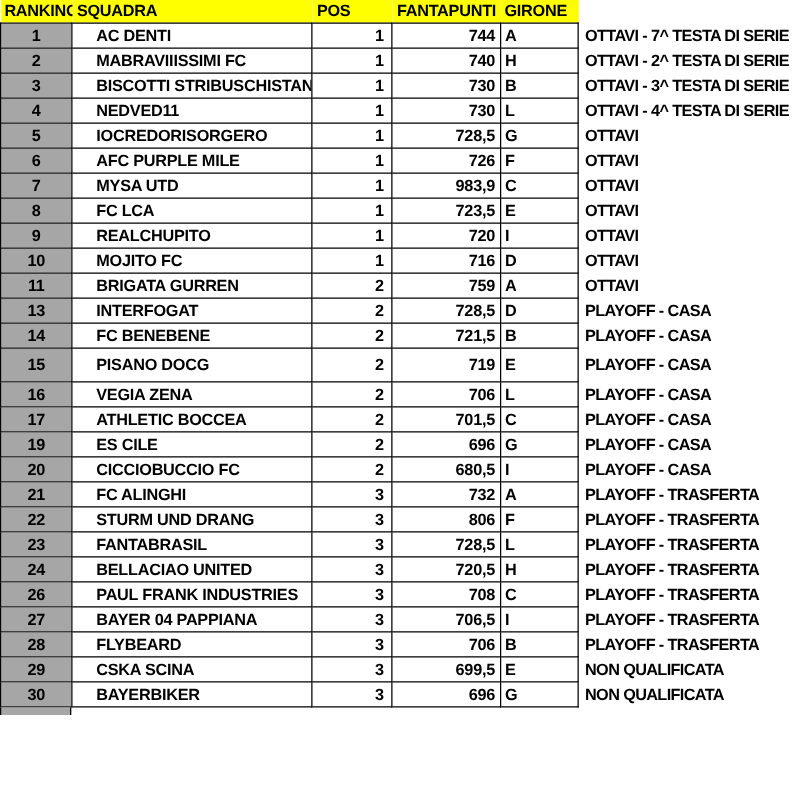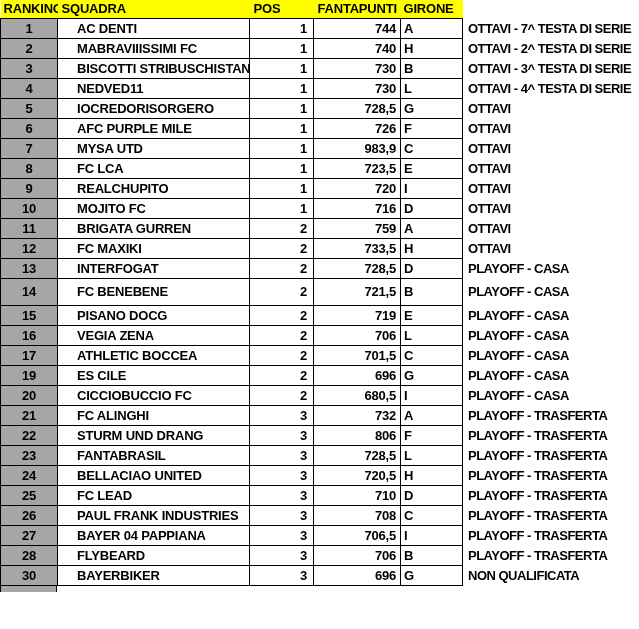--- a/index.html
+++ b/index.html
@@ -179,28 +179,20 @@
   </tr>
         <tr>
     <td class="ranking">11</td>
     <td class="squadra">BRIGATA GURREN</td>
     <td class="pos">2</td>
     <td class="fanta">759</td>
     <td class="girone">A</td>
     <td class="esito">OTTAVI</td>
   </tr>
         <tr>
-    <td class="ranking">12</td>
-    <td class="squadra">FC MAXIKI</td>
-    <td class="pos">2</td>
-    <td class="fanta">733,5</td>
-    <td class="girone">H</td>
-    <td class="esito">OTTAVI</td>
-  </tr>
-        <tr>
     <td class="ranking">13</td>
     <td class="squadra">INTERFOGAT</td>
     <td class="pos">2</td>
     <td class="fanta">728,5</td>
     <td class="girone">D</td>
     <td class="esito">PLAYOFF - CASA</td>
   </tr>
         <tr>
     <td class="ranking">14</td>
     <td class="squadra">FC BENEBENE</td>
@@ -275,28 +267,20 @@
   </tr>
         <tr>
     <td class="ranking">24</td>
     <td class="squadra">BELLACIAO UNITED</td>
     <td class="pos">3</td>
     <td class="fanta">720,5</td>
     <td class="girone">H</td>
     <td class="esito">PLAYOFF - TRASFERTA</td>
   </tr>
         <tr>
-    <td class="ranking">25</td>
-    <td class="squadra">FC LEAD</td>
-    <td class="pos">3</td>
-    <td class="fanta">710</td>
-    <td class="girone">D</td>
-    <td class="esito">PLAYOFF - TRASFERTA</td>
-  </tr>
-        <tr>
     <td class="ranking">26</td>
     <td class="squadra">PAUL FRANK INDUSTRIES</td>
     <td class="pos">3</td>
     <td class="fanta">708</td>
     <td class="girone">C</td>
     <td class="esito">PLAYOFF - TRASFERTA</td>
   </tr>
         <tr>
     <td class="ranking">27</td>
     <td class="squadra">BAYER 04 PAPPIANA</td>
@@ -305,20 +289,28 @@
     <td class="girone">I</td>
     <td class="esito">PLAYOFF - TRASFERTA</td>
   </tr>
         <tr>
     <td class="ranking">28</td>
     <td class="squadra">FLYBEARD</td>
     <td class="pos">3</td>
     <td class="fanta">706</td>
     <td class="girone">B</td>
     <td class="esito">PLAYOFF - TRASFERTA</td>
+  </tr>
+        <tr>
+    <td class="ranking">29</td>
+    <td class="squadra">CSKA SCINA</td>
+    <td class="pos">3</td>
+    <td class="fanta">699,5</td>
+    <td class="girone">E</td>
+    <td class="esito">NON QUALIFICATA</td>
   </tr>
         <tr>
     <td class="ranking">30</td>
     <td class="squadra">BAYERBIKER</td>
     <td class="pos">3</td>
     <td class="fanta">696</td>
     <td class="girone">G</td>
     <td class="esito">NON QUALIFICATA</td>
   </tr>
       </tbody>

